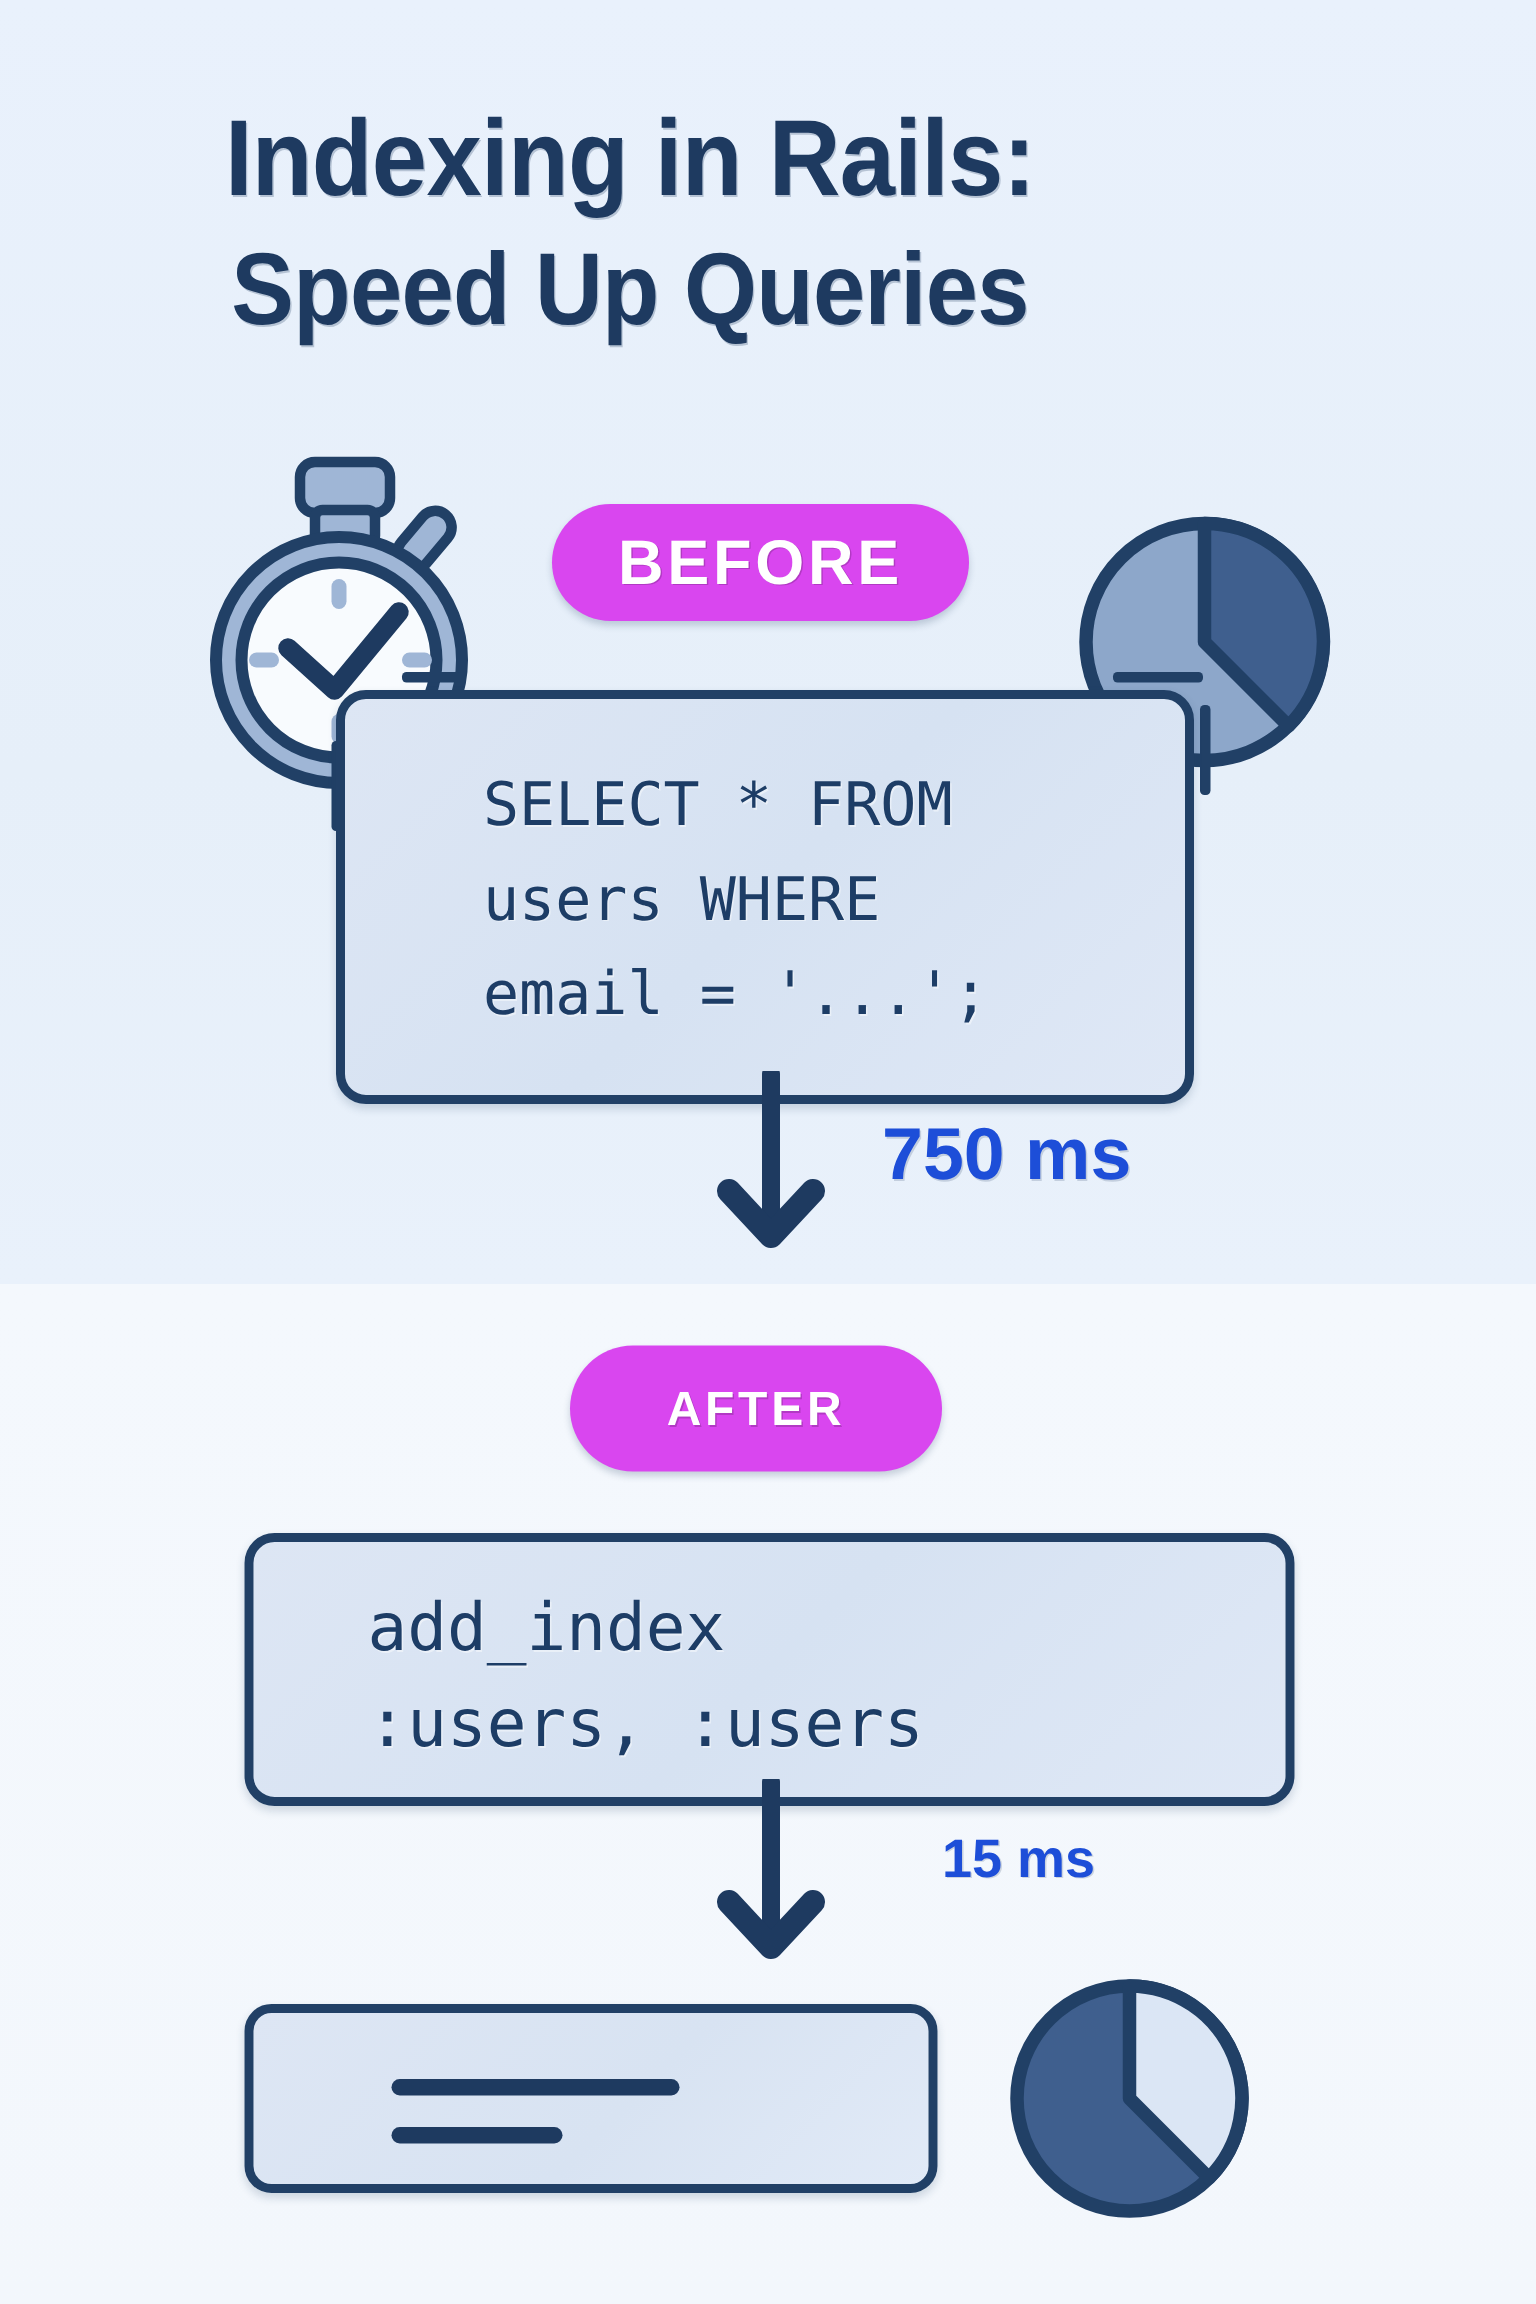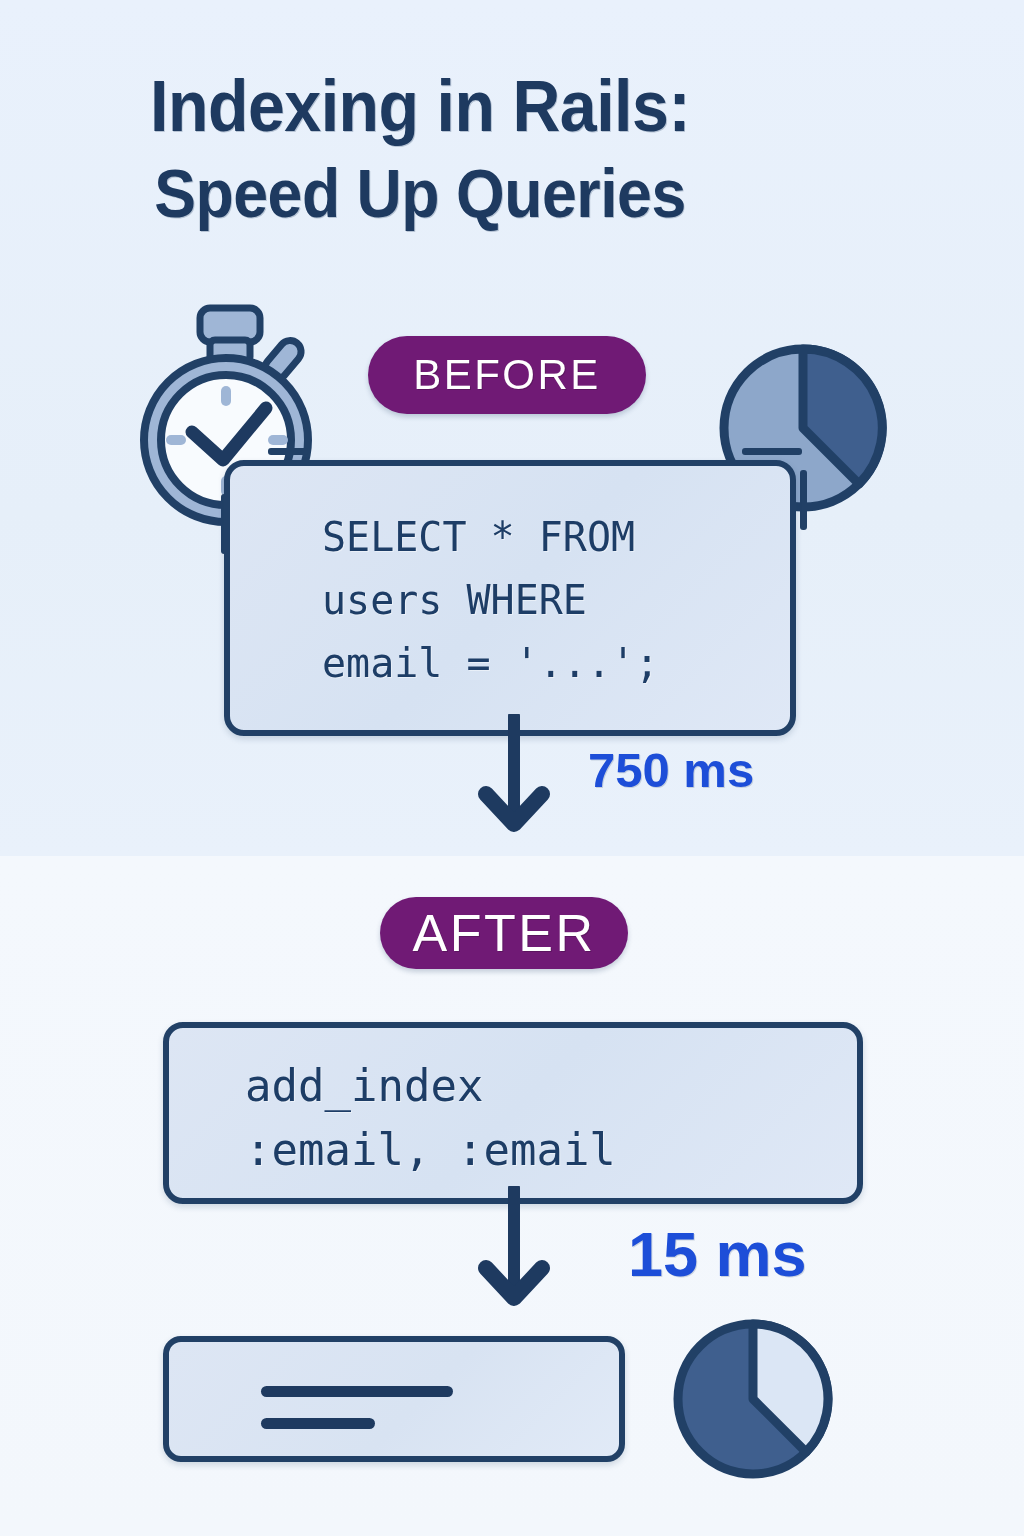--- a/index.html
+++ b/index.html
@@ -50,40 +50,40 @@
     font-weight: bold;
     letter-spacing: -0.5px;
     line-height: 86px;
     transform: scaleX(0.92);
     text-shadow: 1px 1px 0 rgba(30,58,96,0.25);
   }
 
   
   .pill {
     position: absolute;
-    background: #701a75;
+    background: #d946ef;
     color: #ffffff;
     border-radius: 44px;
     display: flex;
     align-items: center;
     justify-content: center;
-    font-weight: normal;
+    font-weight: bold;
     letter-spacing: 2.5px;
     box-shadow: 0 3px 5px rgba(30,58,96,0.22);
     text-shadow: 1px 1px 0 rgba(0,0,0,0.18);
   }
   #badge-before {
     left: 368px; top: 336px;
     width: 278px; height: 78px;
     font-size: 42px;
   }
   #badge-after {
     left: 380px; top: 897px;
-    width: 248px; height: 72px;
-    font-size: 52px;
+    width: 248px; height: 84px;
+    font-size: 32px;
   }
 
   
   .code-box {
     position: absolute;
     background: linear-gradient(135deg, #dde6f4 0%, #d6e2f2 50%, #dfe8f6 100%);
     border: 6px solid #214066;
     border-radius: 20px;
     box-sizing: border-box;
     box-shadow: 0 3px 6px rgba(33,64,102,0.18);
@@ -152,21 +152,21 @@
   #arrow-after  { left: 478px; top: 1186px; width: 72px; height: 128px; }
 
   
   .ms-label {
     position: absolute;
     color: #1d4ed8;
     font-weight: bold;
     text-shadow: 1px 1px 0 rgba(30,58,96,0.18);
   }
   #ms-before { left: 588px; top: 742px; font-size: 49px; letter-spacing: 0px; }
-  #ms-after  { left: 628px; top: 1218px; font-size: 63px; letter-spacing: 0px; }
+  #ms-after  { left: 628px; top: 1218px; font-size: 36px; letter-spacing: 0px; }
 
   
   #result-card {
     position: absolute;
     left: 163px; top: 1336px;
     width: 462px; height: 126px;
     background: linear-gradient(135deg, #dde6f4 0%, #d8e3f2 55%, #e1eaf7 100%);
     border: 6px solid #214066;
     border-radius: 18px;
     box-sizing: border-box;
@@ -237,21 +237,21 @@
     <path d="M36 2 L36 104" stroke="#1e3a60" stroke-width="12" stroke-linecap="round" fill="none"></path>
     <path d="M8 80 L36 110 L64 80" stroke="#1e3a60" stroke-width="16" stroke-linecap="round" stroke-linejoin="round" fill="none"></path>
   </svg>
 </div>
 <div class="ms-label" id="ms-before">750 ms</div>
 
 <div class="pill" id="badge-after">AFTER</div>
 
 <div class="code-box" id="code-after">
   <div class="code-text">add_index
-:email, :email</div>
+:users, :users</div>
 </div>
 
 <div class="arrow" id="arrow-after">
   <svg width="72" height="128" viewBox="0 0 72 128">
     <path d="M36 2 L36 106" stroke="#1e3a60" stroke-width="12" stroke-linecap="round" fill="none"></path>
     <path d="M8 82 L36 112 L64 82" stroke="#1e3a60" stroke-width="16" stroke-linecap="round" stroke-linejoin="round" fill="none"></path>
   </svg>
 </div>
 <div class="ms-label" id="ms-after">15 ms</div>
 

